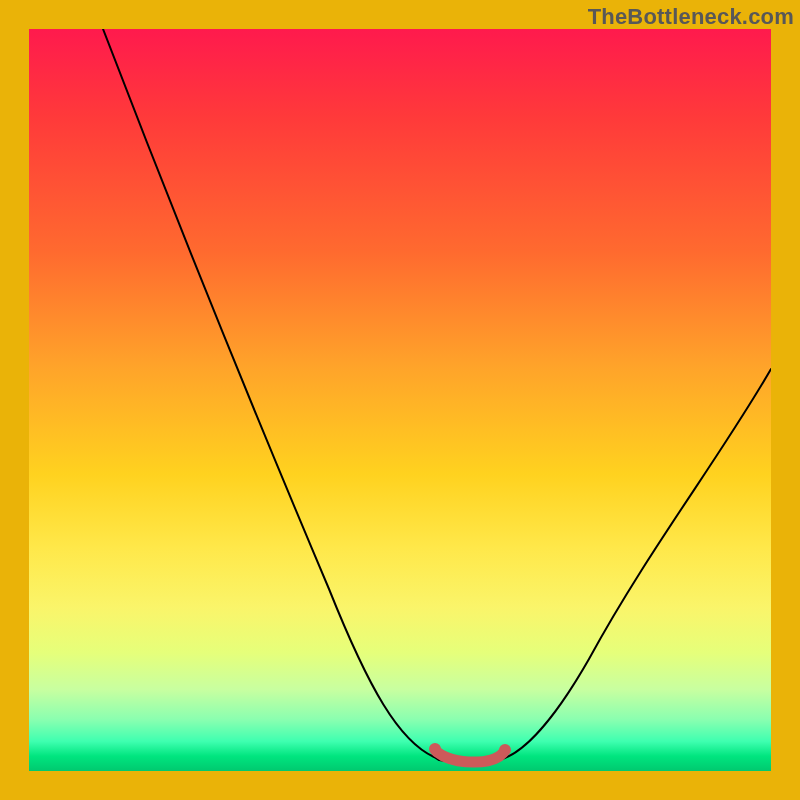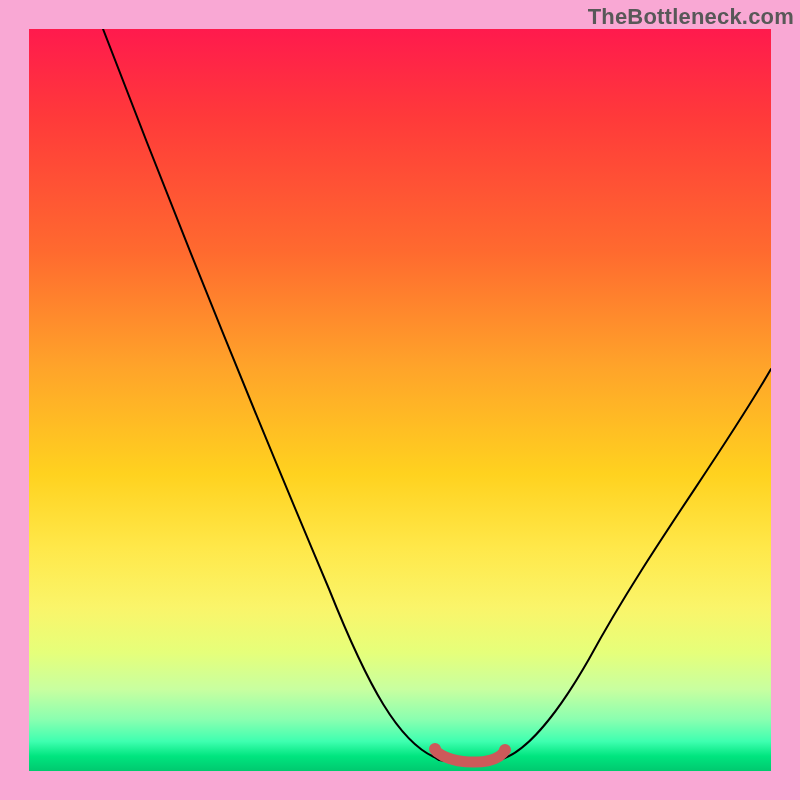--- a/index.html
+++ b/index.html
@@ -10,21 +10,21 @@
     overflow: hidden;
     background: #000;
     font-family: Arial, Helvetica, sans-serif;
   }
   .frame {
     position: absolute;
     left: 0;
     top: 0;
     width: 800px;
     height: 800px;
-    background: #f9a8d4;
+    background: #eab308;
   }
   .plot {
     position: absolute;
     left: 29px;
     top: 29px;
     width: 742px;
     height: 742px;
     overflow: hidden;
   }
   .gradient {

